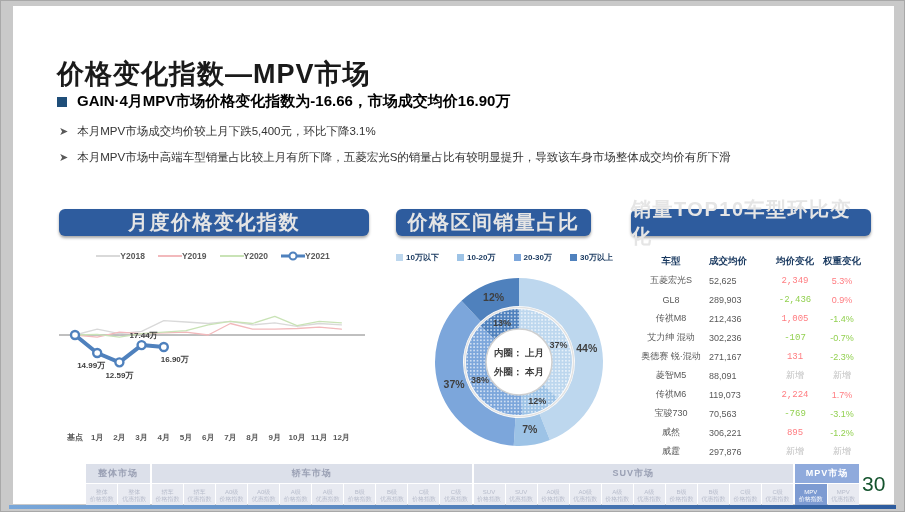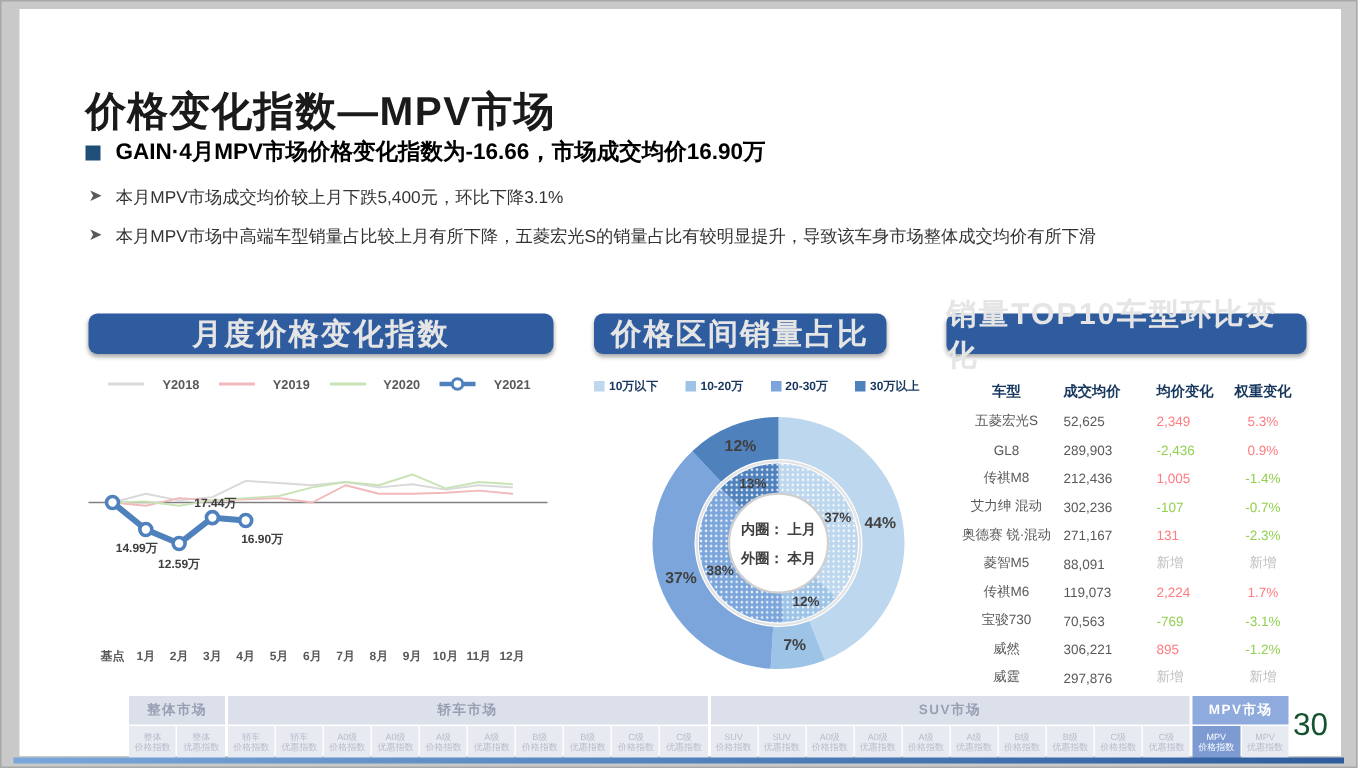--- a/index.html
+++ b/index.html
@@ -11,36 +11,36 @@
   .headline{position:absolute;left:44px;top:86px;font-size:15px;font-weight:bold;color:#000;display:flex;align-items:center;}
   .sq{width:10px;height:10px;background:#1f4e79;margin-right:10px;flex:0 0 auto;}
   .bullet{position:absolute;left:46px;font-size:11.5px;color:#333;display:flex;align-items:flex-start;}
   .bullet .arrow{color:#595959;margin-right:9px;font-size:11px;line-height:14px;}
   #bullet1{top:118px;} #bullet2{top:144px;}
   .pill{position:absolute;top:203px;height:27px;background:#2e5c9e;border-radius:6px;color:#e5e5e5;font-weight:bold;
         font-size:20px;display:flex;align-items:center;justify-content:center;box-shadow:0 2px 3px rgba(0,0,0,.35);letter-spacing:1.5px;}
   #pill1{left:46px;width:310px;} #pill2{left:383px;width:195px;} #pill3{left:618px;width:240px;}
   .legend1{position:absolute;left:40px;top:245px;width:320px;display:flex;justify-content:center;align-items:center;gap:13px;
            font-size:8.5px;font-weight:bold;color:#595959;}
-  .lg-item{display:inline-flex;align-items:center;gap:12px;text-align:center;}
+  .lg-item{display:inline-flex;align-items:center;gap:0;text-align:center;}
   .sw{display:inline-block;position:relative;width:24px;height:9px;}
   .sw .ln{position:absolute;left:0;right:0;top:50%;height:2px;transform:translateY(-50%);}
   .sw.marker .ln{height:3px;}
   .sw .dot{position:absolute;left:50%;top:50%;transform:translate(-50%,-50%);width:5px;height:5px;border:2px solid;border-radius:50%;background:#fff;}
   #lineChart{position:absolute;left:40px;top:262px;}
   .legend2{position:absolute;left:383px;top:246px;width:217px;display:flex;justify-content:space-between;align-items:center;gap:12px;
            font-size:8px;font-weight:bold;color:#17375e;}
   .lg-sq{display:inline-block;width:7px;height:7px;margin-right:3px;vertical-align:-1px;}
   #donutChart{position:absolute;left:388px;top:268px;}
   .t10{position:absolute;left:620px;top:246px;width:232px;font-size:9px;color:#595959;}
   .t10 .trow{display:flex;height:19px;align-items:center;}
   .t10 .th{font-weight:bold;color:#17375e;font-size:9.5px;}
   .t10 .c0{width:76px;text-align:center;}
   .t10 .c1{width:62px;}
-  .t10 .c2{width:48px;}
+  .t10 .c2{width:48px;text-align:center;font-family:Liberation Mono, monospace;}
   .t10 .c3{width:46px;text-align:center;}
   .pos{color:#ff7c80;} .neg{color:#92d050;} .na{color:#c0c0c0;}
   .nav{position:absolute;left:73px;top:458px;width:773px;display:flex;gap:2px;z-index:5;}
   .nav-group{display:flex;flex-direction:column;gap:1px;min-width:0;}
   .nav-head{height:19px;background:#dce0ea;color:#9aa0b4;font-size:9px;font-weight:bold;
             display:flex;align-items:center;justify-content:center;letter-spacing:1px;cursor:pointer;}
   .nav-group.active .nav-head{background:#8faadc;color:#fff;}
   .nav-items{display:flex;gap:1px;height:23px;}
   .nav-item{flex:1;background:#e8eaf1;color:#b7bccb;font-size:6px;line-height:7px;display:flex;flex-direction:column;
             align-items:center;justify-content:center;text-align:center;cursor:pointer;min-width:0;}

